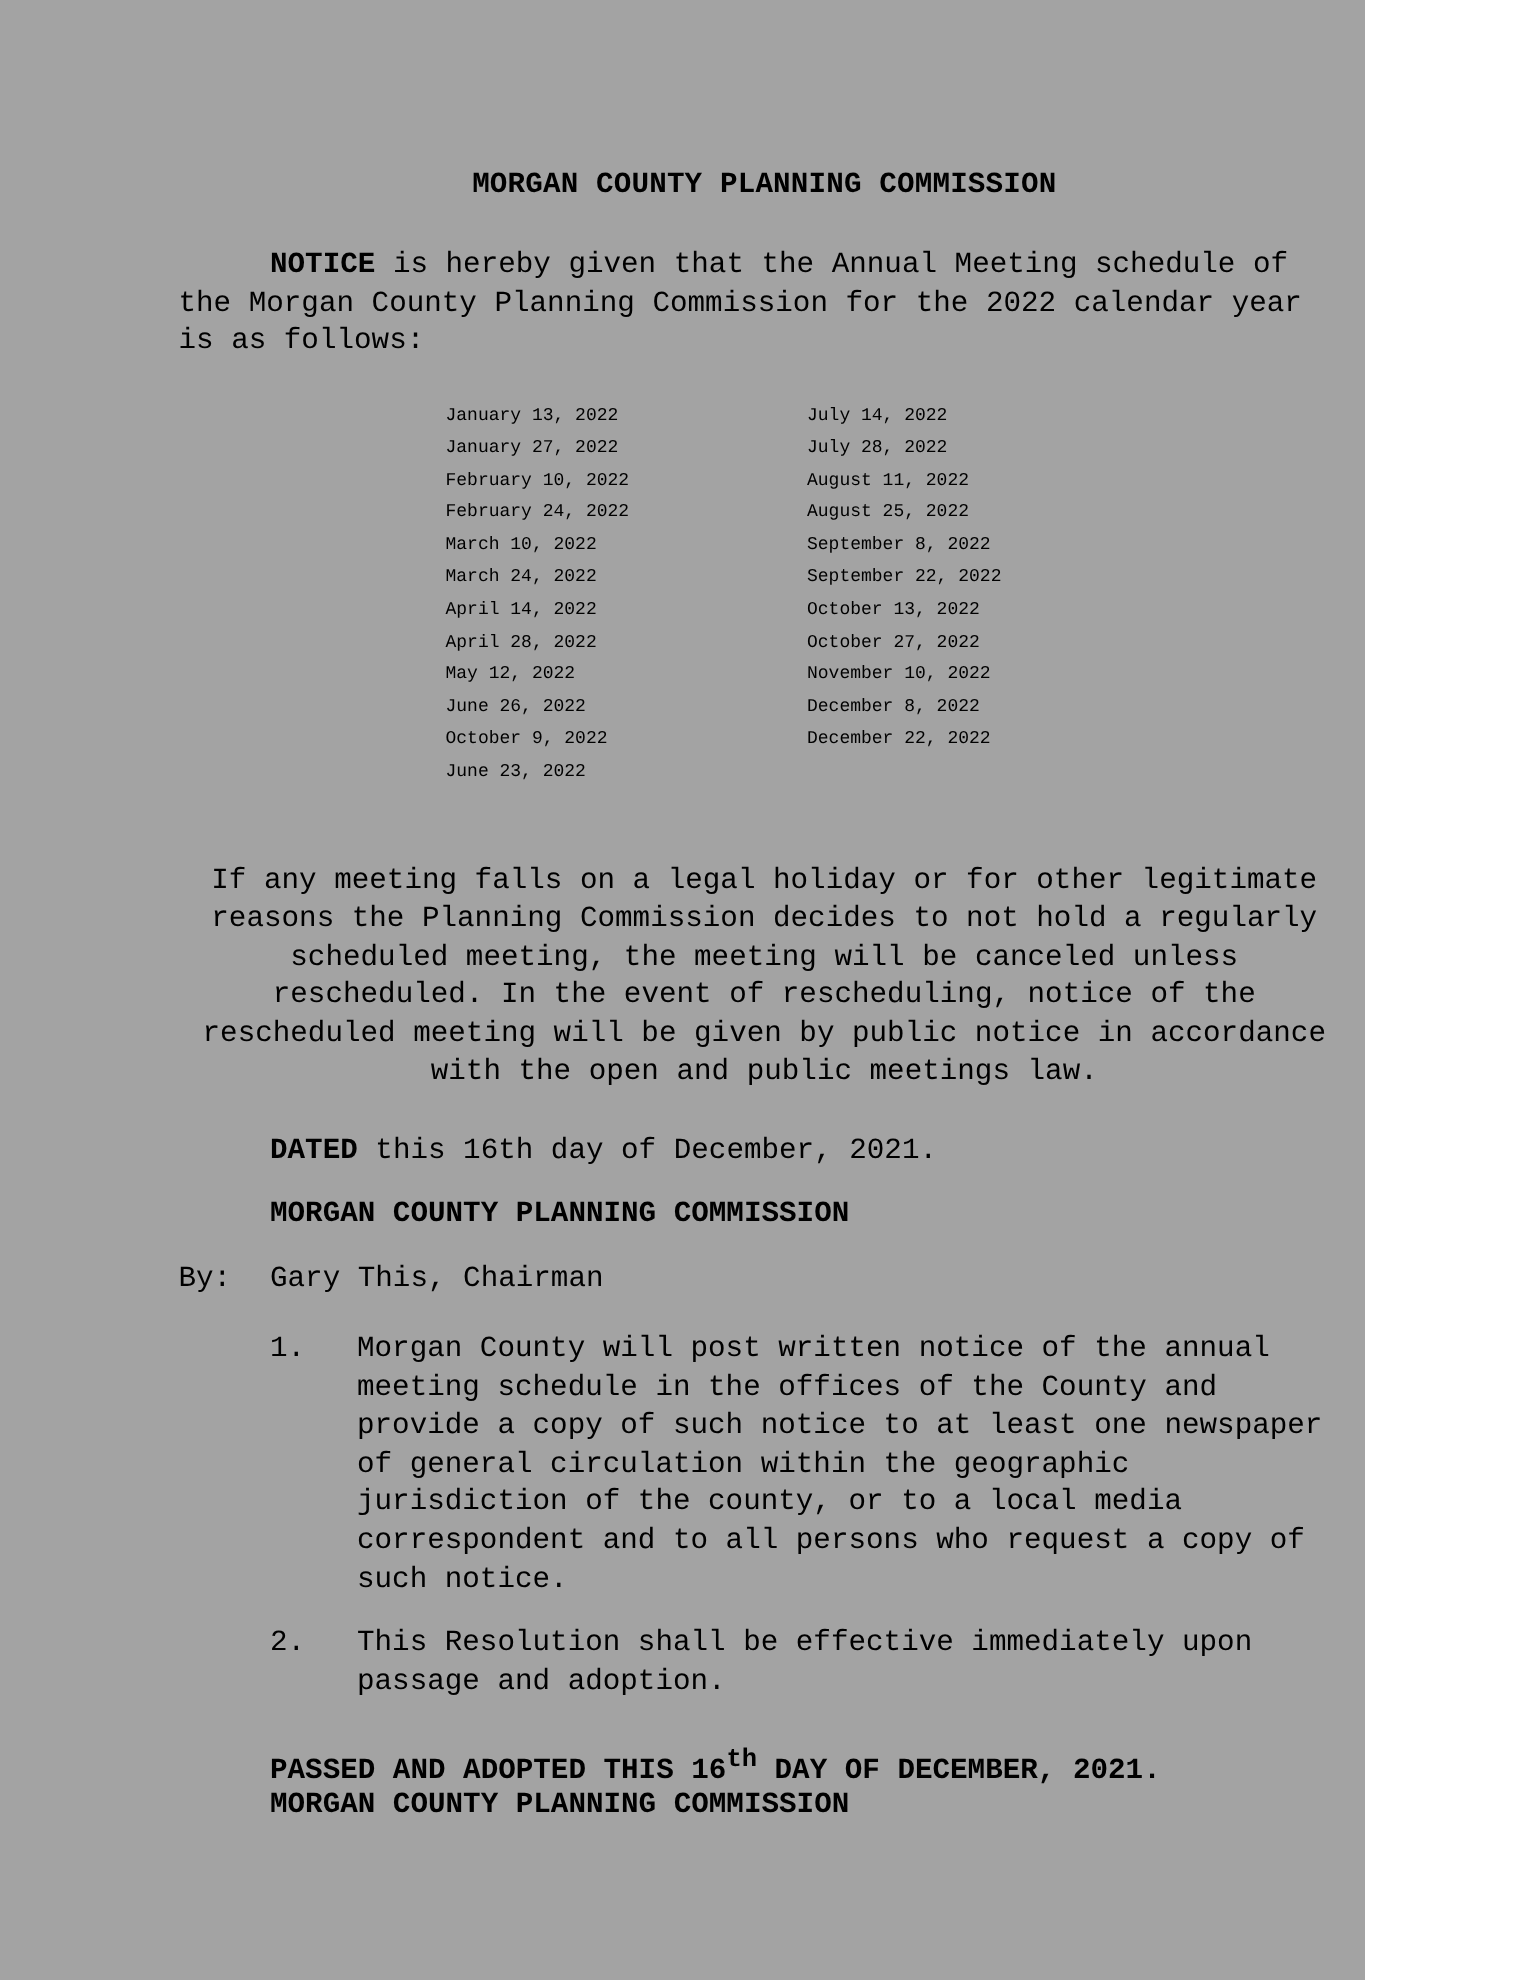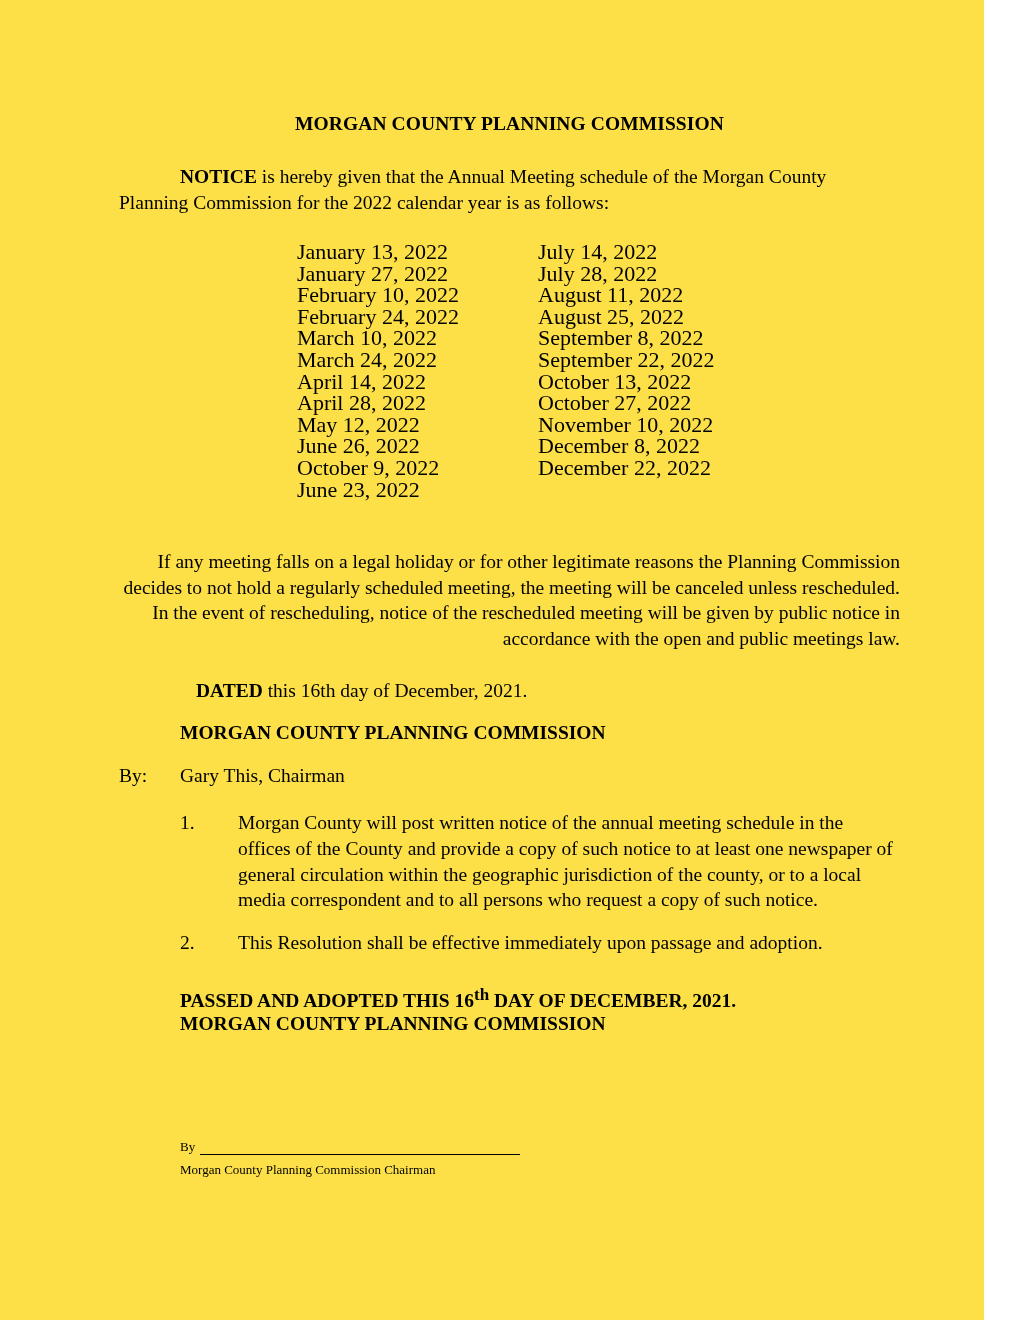--- a/index.html
+++ b/index.html
@@ -7,25 +7,26 @@
     margin: 0;
     padding: 0;
     background: #ffffff;
   }
   body {
     font-family: "Liberation Serif", "DejaVu Serif", serif;
     color: #000000;
   }
   .page {
     position: relative;
-    width: 984px;
+    width: 910px;
     height: 1320px;
-    background: #fde047;
+    background: #a3a3a3;
     box-sizing: border-box;
     overflow: hidden;
+    font-family: Liberation Mono, monospace;
   }
   .content {
     position: absolute;
     left: 119px;
     top: 112px;
     width: 781px;
   }
   .doc-title {
     text-align: center;
     font-weight: bold;
@@ -45,43 +46,43 @@
   .intro b { font-weight: bold; }
 
   .schedule {
     margin-top: 26px;
     position: relative;
     height: 282px;
   }
   .sched-col {
     position: absolute;
     top: 0;
-    font-size: 22px;
+    font-size: 12px;
     line-height: 21.6px;
   }
   .sched-col.left  { left: 178px; }
   .sched-col.right { left: 419px; }
   .sched-item { white-space: nowrap; }
 
   .body-para {
     margin: 0;
     font-size: 19.5px;
     line-height: 25.6px;
-    text-align: right;
+    text-align: center;
   }
   .spacer-before-body { height: 26px; }
 
   .dated-line {
     margin: 0;
     padding-top: 27px;
     padding-left: 61px;
     font-size: 19.5px;
     line-height: 25px;
   }
-  .dated-line b { font-weight: bold; margin-left: 16px; }
+  .dated-line b { font-weight: bold; }
 
   .org-line {
     margin: 0;
     padding-top: 17px;
     padding-left: 61px;
     font-weight: bold;
     font-size: 19.5px;
     line-height: 25px;
   }
 

